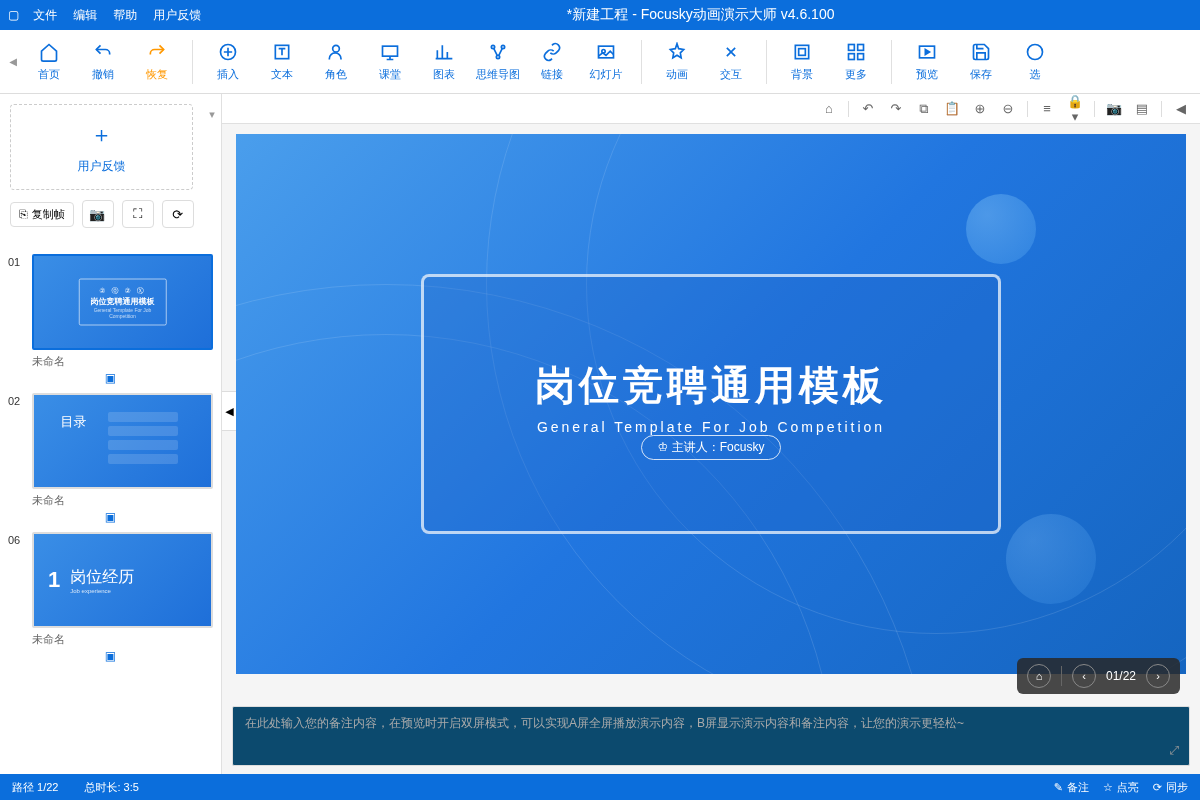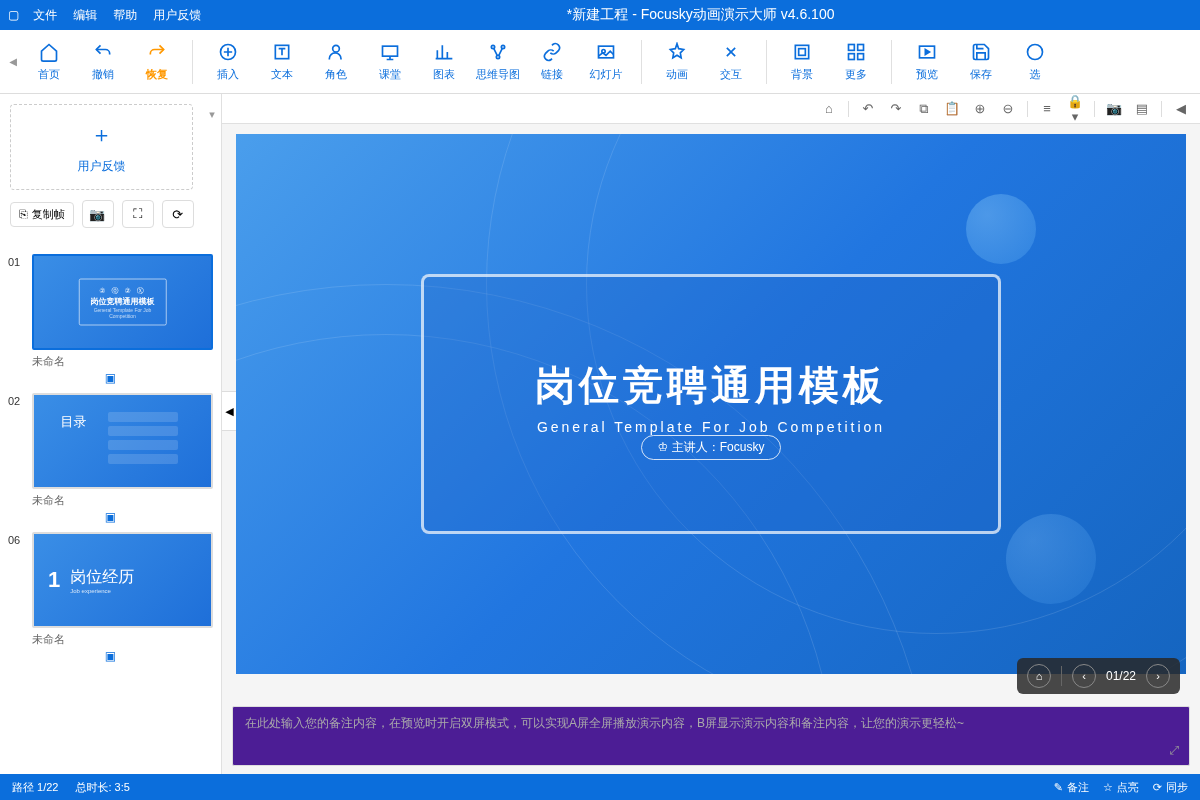--- a/index.html
+++ b/index.html
@@ -8,21 +8,21 @@
 .titlebar .menus{display:flex;gap:0;}
 .titlebar .menus span{padding:4px 8px;cursor:pointer;}
 .titlebar .title{flex:1;text-align:center;font-size:14px;}
 .titlebar .right{display:flex;align-items:center;gap:6px;}
 .upgrade{background:#ffa000;color:#fff;padding:2px 10px;border-radius:10px;font-size:11px;}
 .winbtn{width:40px;text-align:center;font-size:14px;}
 .toolbar{height:64px;background:#fff;border-bottom:1px solid #ddd;display:flex;align-items:center;padding:0 6px;gap:2px;position:relative;}
 .tbgroup{display:flex;align-items:center;}
 .tbitem{display:flex;flex-direction:column;align-items:center;justify-content:center;width:54px;height:56px;color:#333;font-size:11px;cursor:pointer;gap:4px;}
 .tbitem.blue{color:#0b6edc;}
-.tbitem.orange{color:#ff9800;font-weight:bold;}
+.tbitem.orange{color:#ff9800;}
 .tbsep{width:1px;height:44px;background:#e0e0e0;margin:0 6px;}
 .tbicon{width:22px;height:22px;display:flex;align-items:center;justify-content:center;}
 .tbicon svg{width:20px;height:20px;}
 .arrow-side{width:14px;height:56px;display:flex;align-items:center;justify-content:center;color:#999;font-size:10px;}
 .body{flex:1;display:flex;overflow:hidden;}
 .sidebar{width:222px;background:#fff;border-right:1px solid #e0e0e0;display:flex;flex-direction:column;overflow:hidden;}
 .newframe{margin:10px;border:1px dashed #ccc;border-radius:4px;height:86px;display:flex;flex-direction:column;align-items:center;justify-content:center;color:#0b6edc;font-size:12px;gap:8px;position:relative;}
 .newframe .plus{font-size:22px;color:#0b6edc;}
 .framebar{display:flex;gap:8px;padding:0 10px 10px;align-items:center;}
 .copybtn{border:1px solid #ddd;border-radius:4px;padding:4px 8px;font-size:11px;display:flex;align-items:center;gap:4px;}
@@ -53,24 +53,24 @@
 .year{font-size:42px;letter-spacing:8px;}
 .year span{display:inline-block;border:2px solid #fff;border-radius:50%;width:44px;height:44px;line-height:40px;text-align:center;margin:0 2px;}
 .main-title{font-size:40px;font-weight:bold;margin-top:10px;letter-spacing:4px;}
 .sub-title{font-size:14px;letter-spacing:3px;margin-top:6px;}
 .presenter{border:1px solid rgba(255,255,255,.8);border-radius:14px;padding:3px 16px;font-size:12px;}
 .circle1{position:absolute;width:70px;height:70px;border-radius:50%;background:radial-gradient(circle at 30% 30%,#6ab0f0,#3a8ee6);right:150px;top:60px;opacity:.6;}
 .circle2{position:absolute;width:90px;height:90px;border-radius:50%;background:radial-gradient(circle at 30% 30%,#5aa0e8,#2a7ed8);right:90px;bottom:70px;opacity:.5;}
 .nav-overlay{position:absolute;bottom:80px;right:20px;background:rgba(40,40,40,.85);border-radius:6px;height:36px;display:flex;align-items:center;padding:0 10px;color:#fff;font-size:12px;gap:10px;}
 .nav-circ{width:24px;height:24px;border:1px solid #888;border-radius:50%;display:flex;align-items:center;justify-content:center;font-size:11px;}
 .collapse-btn{position:absolute;left:0;top:50%;transform:translateY(-50%);width:16px;height:40px;background:#fff;border:1px solid #ddd;border-left:none;display:flex;align-items:center;justify-content:center;font-size:11px;}
-.notes{height:60px;margin:8px 10px;background:#4c1d95;border:1px solid #ddd;border-radius:2px;padding:8px 12px;font-size:12px;color:#aaa;position:relative;}
+.notes{height:60px;margin:8px 10px;background:#0c4a6e;border:1px solid #ddd;border-radius:2px;padding:8px 12px;font-size:12px;color:#aaa;position:relative;}
 .notes .expand{position:absolute;right:10px;bottom:8px;color:#999;}
 .statusbar{height:26px;background:#0b6edc;color:#fff;display:flex;align-items:center;font-size:11px;padding:0 12px;}
-.statusbar .left{flex:1;display:flex;gap:17px;}
+.statusbar .left{flex:1;display:flex;gap:26px;}
 .statusbar .right{display:flex;gap:14px;}
 .sbitem{display:flex;align-items:center;gap:4px;}
 </style>
 </head>
 <body>
 
 <div class="titlebar">
   <span style="margin-right:6px;">▢</span>
   <div class="menus">
     <span>文件</span>

